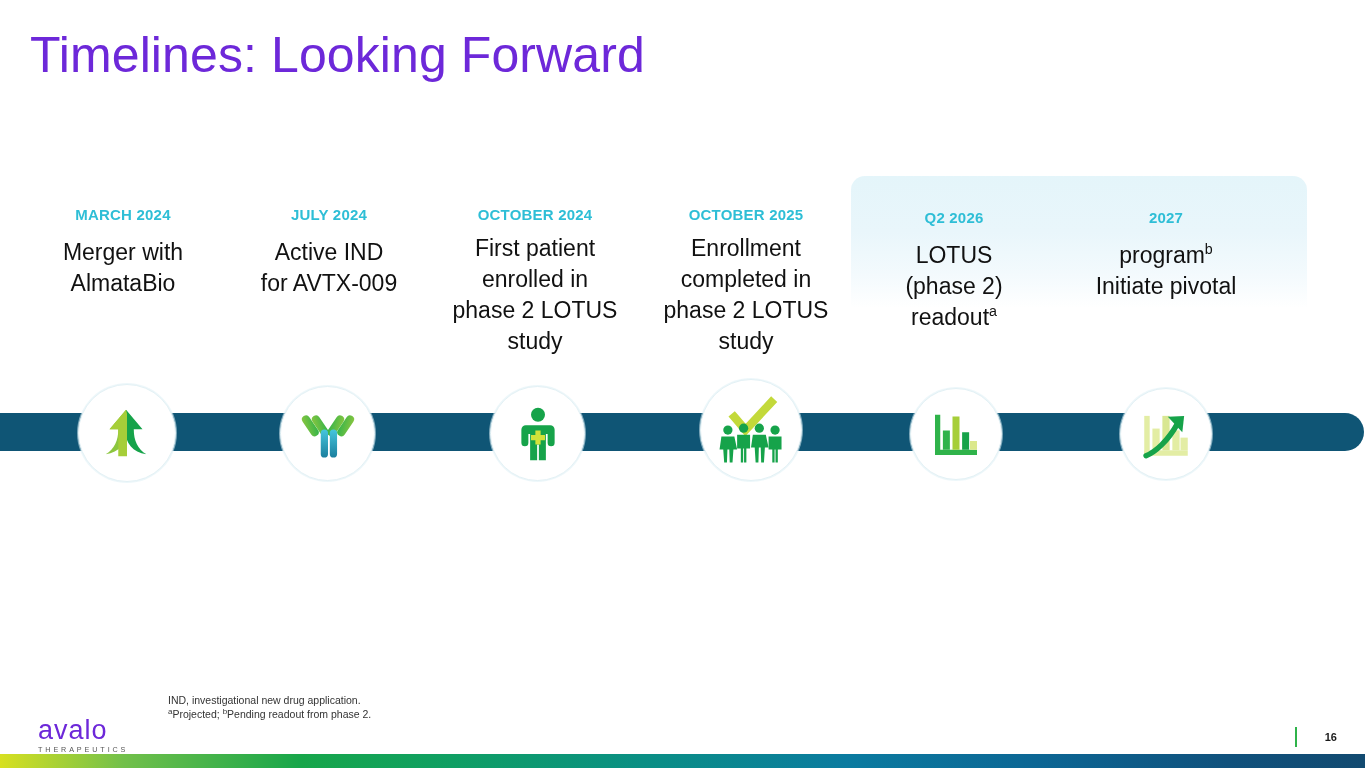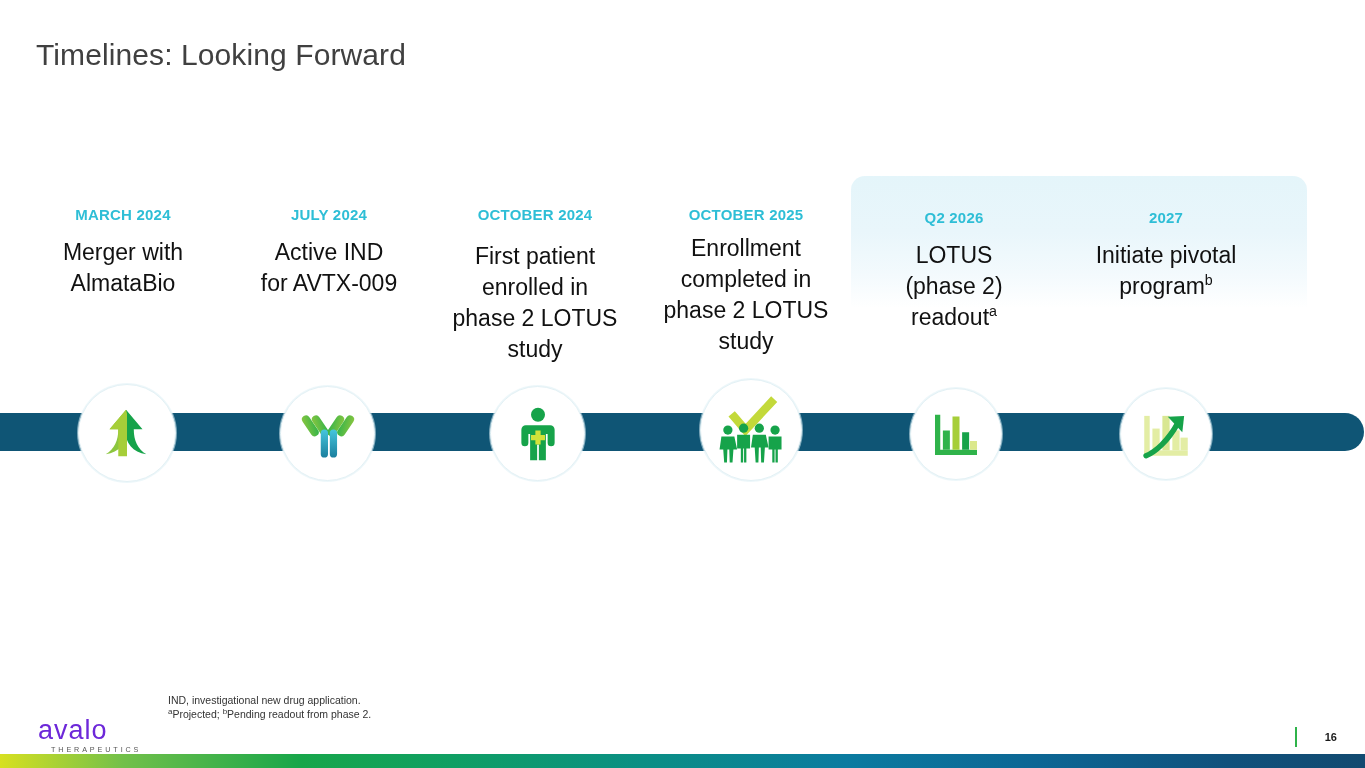--- a/index.html
+++ b/index.html
@@ -16,25 +16,25 @@
     position: relative;
     width: 1365px;
     height: 768px;
     overflow: hidden;
     background: #ffffff;
   }
 
   
   .slide-title {
     position: absolute;
-    left: 36px;
+    left: 30px;
     top: 31px;
-    font-size: 30px;
+    font-size: 50px;
     line-height: 48px;
-    color: #404040;
+    color: #6d28d9;
     font-weight: 400;
     letter-spacing: 0.1px;
     white-space: nowrap;
   }
 
   
   .highlight-panel {
     position: absolute;
     left: 851px;
     top: 176px;
@@ -145,21 +145,20 @@
     line-height: 28px;
     color: #6d28d9;
     font-weight: 300;
     letter-spacing: 1px;
   }
   .logo-sub {
     font-size: 7.2px;
     letter-spacing: 2.9px;
     color: #555555;
     margin-top: 1px;
-    margin-left: 13px;
   }
   .page-num {
     position: absolute;
     right: 28px;
     top: 731px;
     font-size: 11px;
     font-weight: bold;
     color: #1a1a1a;
   }
   .page-rule {
@@ -195,21 +194,21 @@
     <div class="milestone" style="left:228px; width:202px;">
       <div class="m-date">JULY 2024</div>
       <div class="m-desc">
         <div>Active IND</div>
         <div>for AVTX-009</div>
       </div>
     </div>
 
     <div class="milestone" style="left:432px; width:206px;">
       <div class="m-date">OCTOBER 2024</div>
-      <div class="m-desc" style="margin-top:16px;">
+      <div class="m-desc" style="margin-top:8px;">
         <div>First patient</div>
         <div>enrolled in</div>
         <div>phase 2 LOTUS</div>
         <div>study</div>
       </div>
     </div>
 
     <div class="milestone" style="left:643px; width:206px;">
       <div class="m-date">OCTOBER 2025</div>
       <div class="m-desc" style="margin-top:8px;">
@@ -225,22 +224,22 @@
       <div class="m-desc">
         <div>LOTUS</div>
         <div>(phase 2)</div>
         <div><span>readout</span><sup>a</sup></div>
       </div>
     </div>
 
     <div class="milestone" style="left:1060px; width:212px; top:208px;">
       <div class="m-date">2027</div>
       <div class="m-desc">
+        <div><span>program</span><sup>b</sup></div>
         <div>Initiate pivotal</div>
-        <div><span>program</span><sup>b</sup></div>
       </div>
     </div>
   </div>
 
   <div class="icon-node" style="left:78px; top:384px; width:98px; height:98px;">
     <svg width="62" height="62" viewBox="0 0 64 64">
       <path d="M31 8 L14 28 L23 28 C23 40 19 48 10 54 C24 52 32 42 32 28 Z" fill="#8cc63f"></path>
       <path d="M31 8 L48 28 L39 28 C39 40 43 48 52 54 C38 52 30 42 30 28 Z" fill="#16a34a"></path>
       <path d="M31 8 L14 28 L23 28 L23 56 L32 56 L32 12 Z" fill="#a6ce39"></path>
     </svg>

